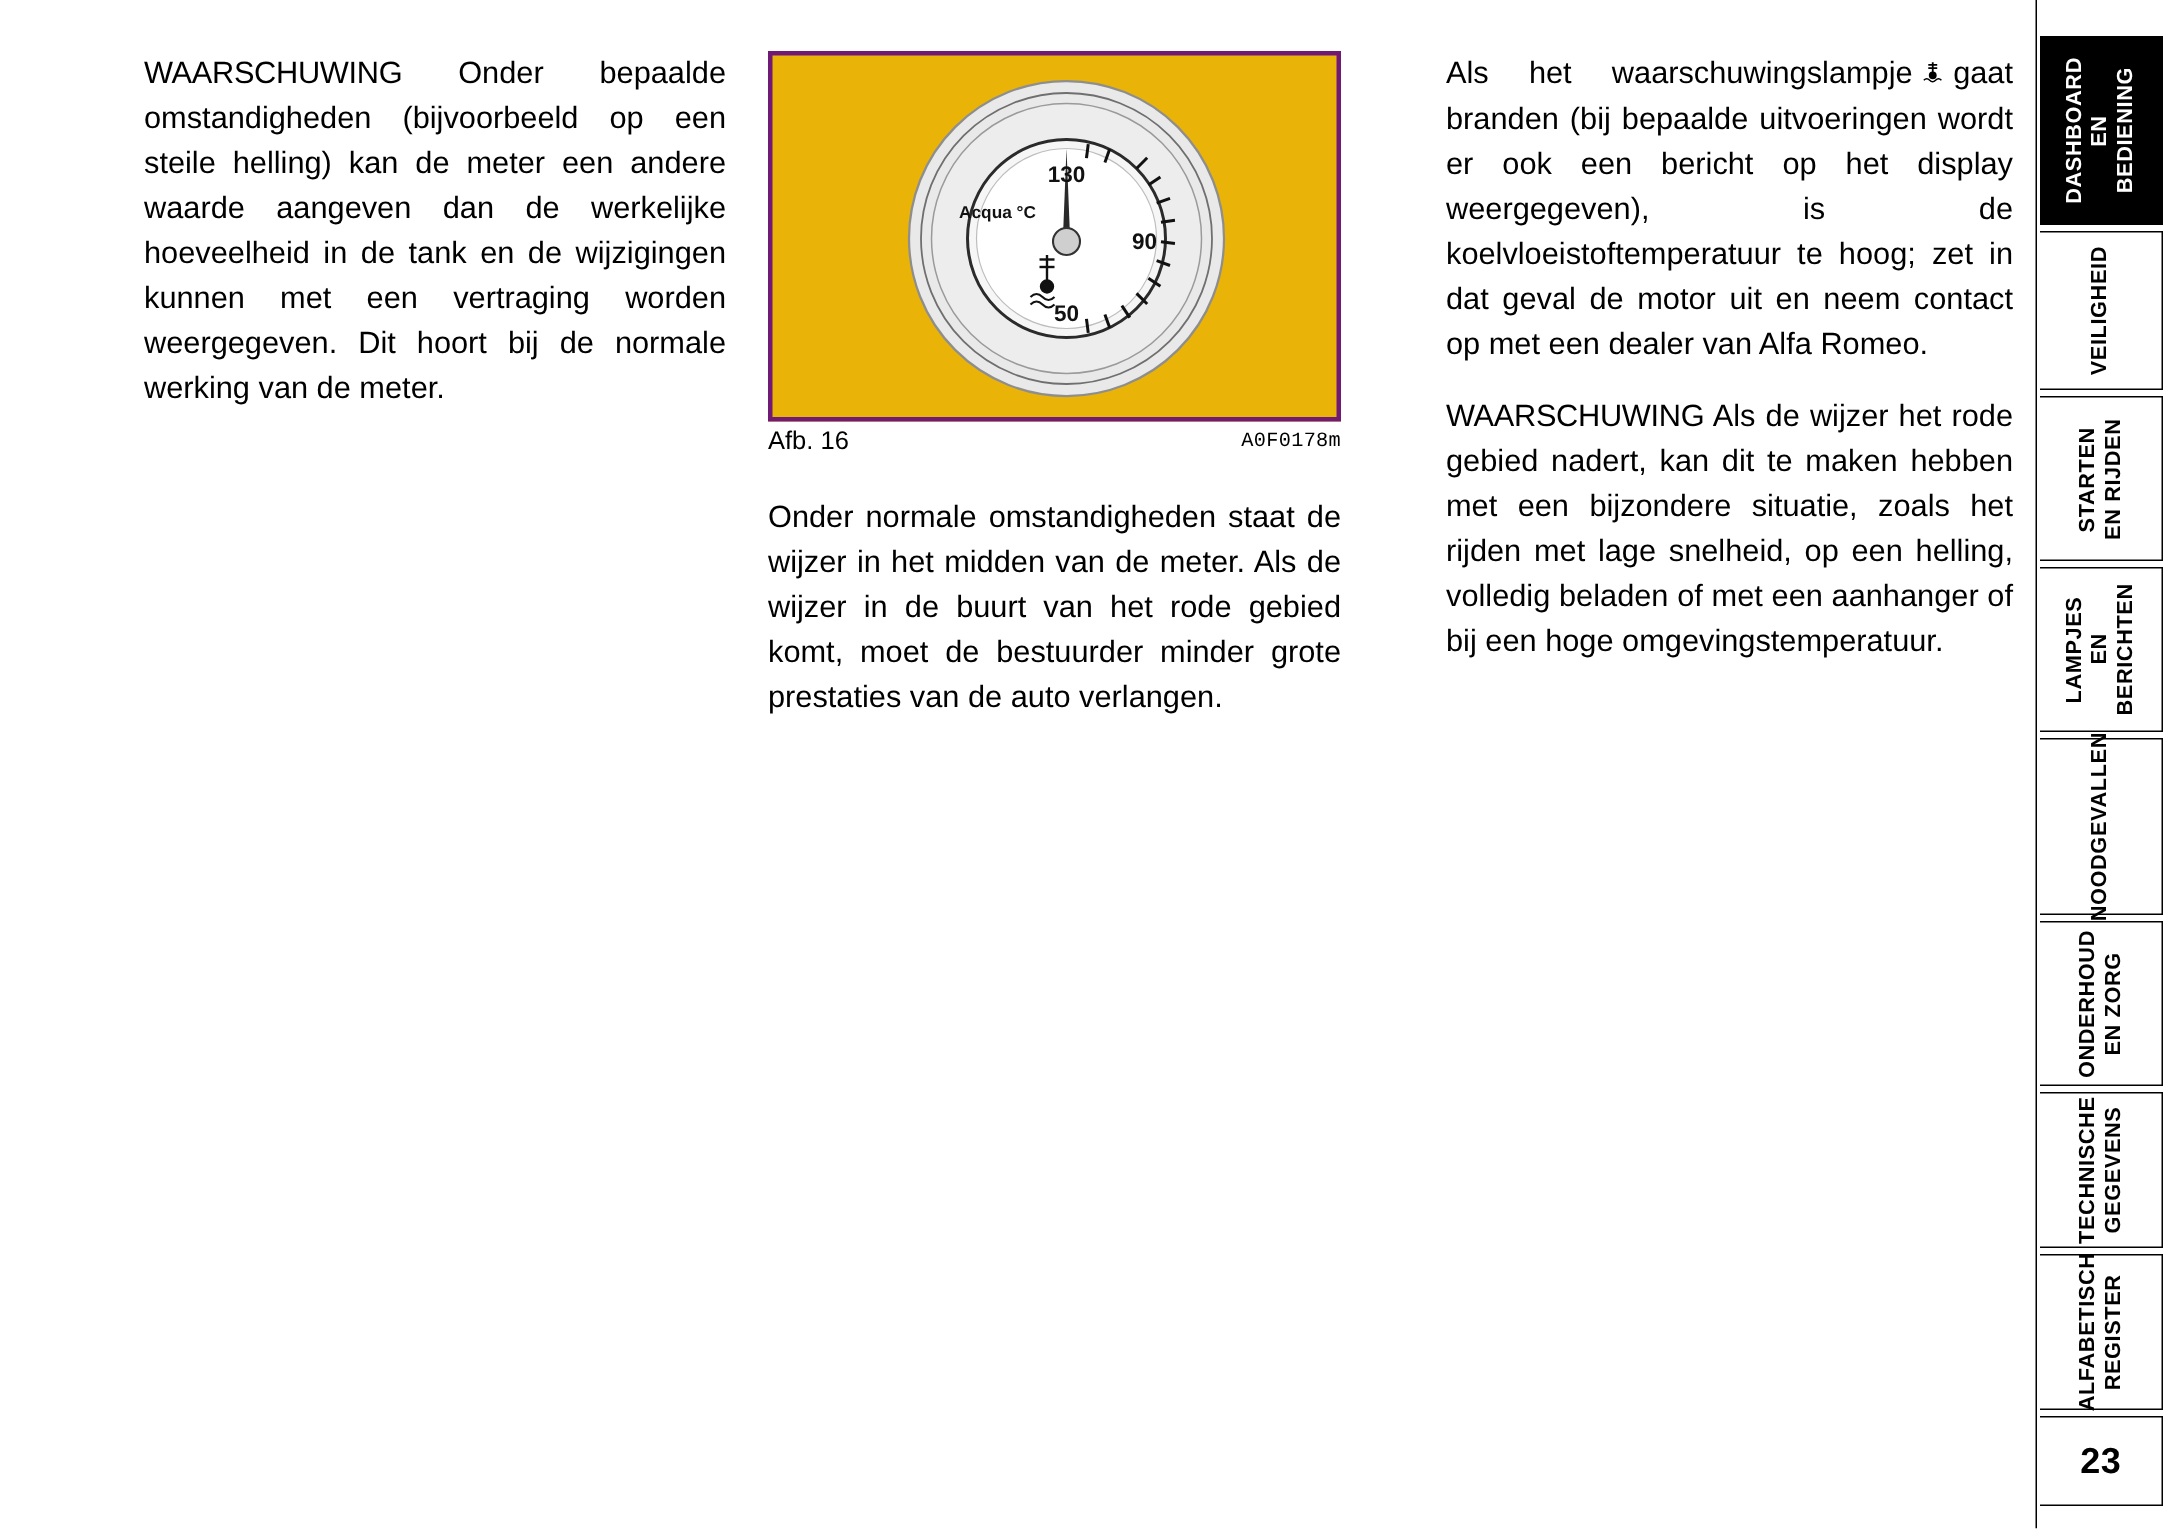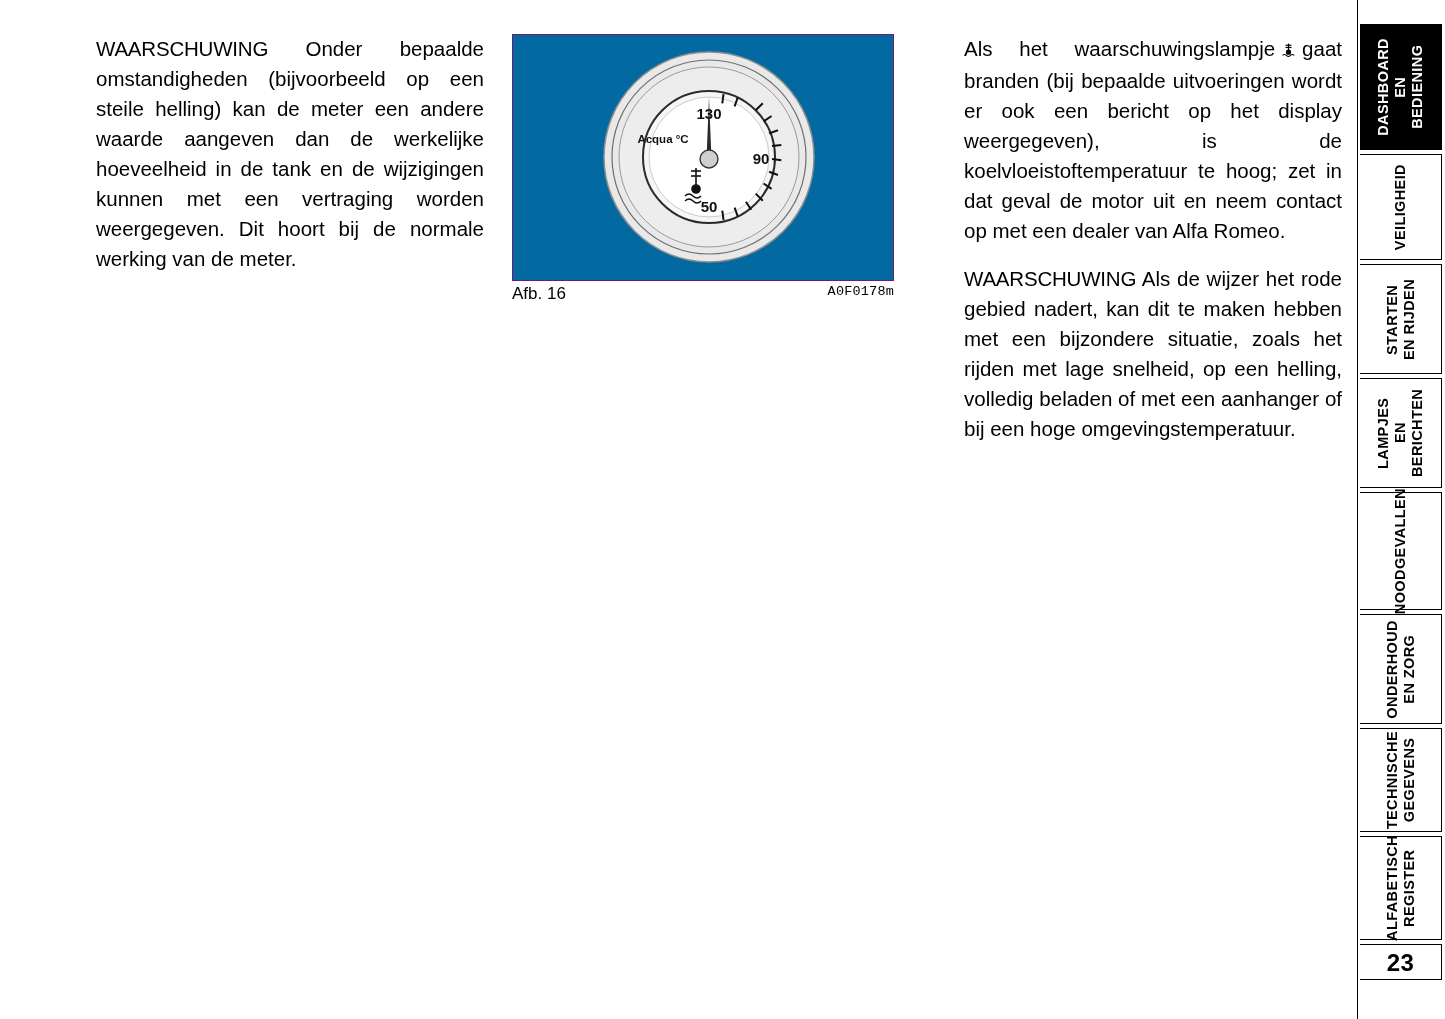--- a/index.html
+++ b/index.html
@@ -53,33 +53,33 @@
     letter-spacing: 0.3px;
   }
 
   
   .figure-box {
     position: absolute;
     left: 512px;
     top: 34px;
     width: 382px;
     height: 247px;
-    background: #0369a1;
-    border: 1px solid #701a75;
+    background: #eab308;
+    border: 3px solid #701a75;
     box-sizing: border-box;
   }
   .figure-caption-row {
     position: absolute;
     left: 512px;
     top: 284px;
     width: 382px;
     font-size: 17px;
     display: flex;
     justify-content: space-between;
-    align-items: flex-start;
+    align-items: center;
   }
   .fig-code { font-size: 13.5px; letter-spacing: 0.2px; font-family: Liberation Mono, monospace; }
 
   
   .gauge-wrap {
     position: absolute;
     left: 0; top: 0; right: 0; bottom: 0;
   }
 
   
@@ -196,20 +196,21 @@
       </svg>
     </div>
   </div>
 
   <div class="figure-caption-row">
     <span>Afb. 16</span>
     <span class="fig-code">A0F0178m</span>
   </div>
 
   <div class="col col-2" style="top:330px;">
+    <p>Onder normale omstandigheden staat de wijzer in het midden van de meter. Als de wijzer in de buurt van het rode gebied komt, moet de bestuurder minder grote prestaties van de auto verlangen.</p>
   </div>
 
   <div class="col col-3">
     <p><span>Als het waarschuwingslampje</span><span style="display:inline-block;vertical-align:middle;margin:0 5px;">
       <svg width="17" height="17" viewBox="0 0 20 20" xmlns="http://www.w3.org/2000/svg">
         <g stroke="#000" stroke-width="1.4" fill="none">
           <line x1="10" y1="3" x2="10" y2="12"></line>
           <line x1="6.5" y1="5" x2="13.5" y2="5"></line>
           <line x1="6.5" y1="7.6" x2="13.5" y2="7.6"></line>
           <circle cx="10" cy="13.2" r="2.4" fill="#000"></circle>
@@ -248,18 +249,18 @@
     </div>
     <div class="tab" style="top:728px;height:104px;">
       <span class="lbl">TECHNISCHE
 GEGEVENS</span>
     </div>
     <div class="tab" style="top:836px;height:104px;">
       <span class="lbl">ALFABETISCH
 REGISTER</span>
     </div>
 
-    <div class="tab pagebox" style="top:944px;height:36px;">
+    <div class="tab pagebox" style="top:944px;height:60px;">
       <span class="lbl">23</span>
     </div>
   </div>
 
 </div>
 
 </body></html>

